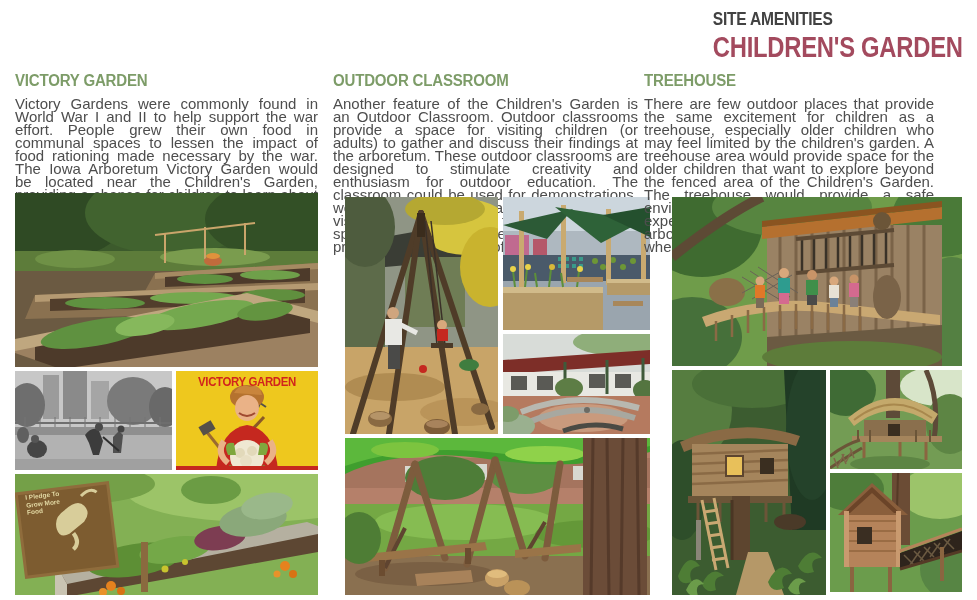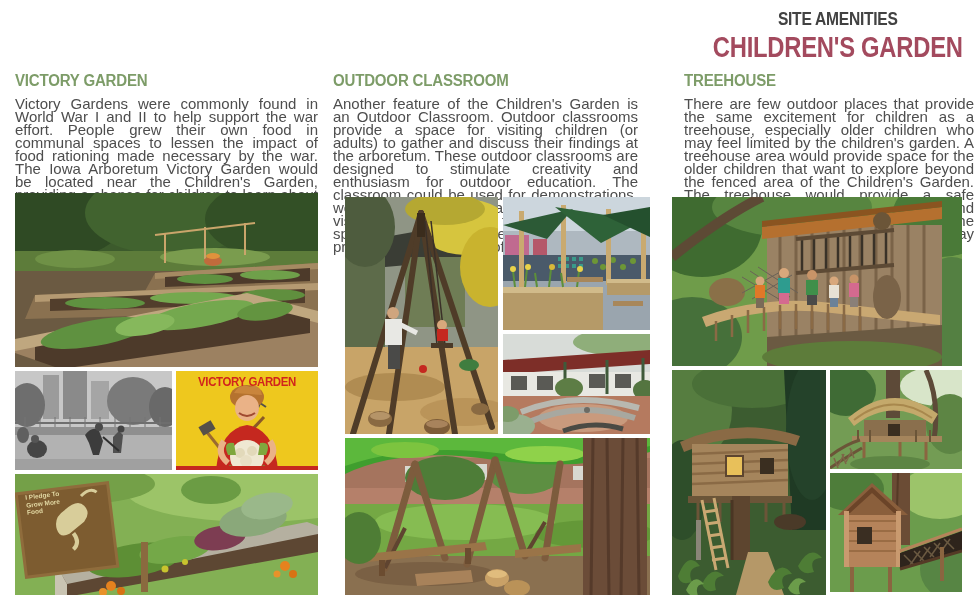--- a/index.html
+++ b/index.html
@@ -1,19 +1,19 @@
 <!DOCTYPE html>
 <html><head>
 <meta charset="utf-8">
 <style>
   html,body{margin:0;padding:0;background:#e8e8e8;}
   .page{position:relative;width:977px;height:600px;background:#ffffff;margin:0 auto;
         font-family:"Liberation Sans",sans-serif;overflow:hidden;}
   
-  .hdr{position:absolute;top:8px;right:14px;text-align:center;}
+  .hdr{position:absolute;top:8px;right:14px;text-align:left;}
   .hdr .eyebrow{font-size:19px;font-weight:700;color:#424242;letter-spacing:-0.3px;
         transform:scaleX(0.82);transform-origin:right center;white-space:nowrap;}
   .hdr .title{font-size:29px;font-weight:700;color:#a34a5e;letter-spacing:-0.3px;
         transform:scaleX(0.82);transform-origin:right center;white-space:nowrap;margin-top:1px;}
   
   .col{position:absolute;top:72px;}
   .col h2{margin:0;font-size:16px;font-weight:700;color:#7d9c68;letter-spacing:-0.2px;
         transform:scaleX(0.94);transform-origin:left center;white-space:nowrap;}
   .col p{margin:7px 0 16px 0;font-size:15px;line-height:13px;color:#4d4d4d;text-align:justify;}
   
@@ -351,21 +351,21 @@
         <rect x="120" y="110" width="6" height="16" fill="#6b4c30"></rect>
       <polygon points="170,112 236,106 236,114 170,120" fill="#9a7448"></polygon>
       <polygon points="70,136 126,132 128,144 72,148" fill="#a8825a"></polygon>
       <ellipse cx="152" cy="140" rx="12" ry="9" fill="#c9a167"></ellipse>
       <ellipse cx="152" cy="136" rx="10" ry="4" fill="#e0bc7d"></ellipse>
       <ellipse cx="172" cy="150" rx="13" ry="8" fill="#ba9258"></ellipse>
       <ellipse cx="14" cy="100" rx="22" ry="26" fill="#4e7d35"></ellipse>
     </svg>
   </div>
 
-  <div class="col" style="left:684px;width:290px;">
+  <div class="col" style="left:644px;width:290px;">
     <h2>TREEHOUSE</h2>
     <p>There are few outdoor places that provide the same excitement for children as a treehouse, especially older children who may feel limited by the children's garden. A treehouse area would provide space for the older children that want to explore beyond the fenced area of the Children's Garden. The treehouse would provide a safe environment to explore the trees and experience a bird's eye view of the arboretum. The treehouse is a hideaway where creativity can come to life.</p>
   </div>
 
   <div class="ph" style="left:672px;top:197px;width:290px;height:169px;">
     <svg viewBox="0 0 290 169" preserveAspectRatio="none">
       <rect width="290" height="169" fill="#6f9c4a"></rect>
       <ellipse cx="30" cy="30" rx="60" ry="50" fill="#3f6b30"></ellipse>
       <ellipse cx="120" cy="10" rx="80" ry="30" fill="#578540"></ellipse>
       <ellipse cx="270" cy="20" rx="50" ry="40" fill="#4a7a38"></ellipse>

